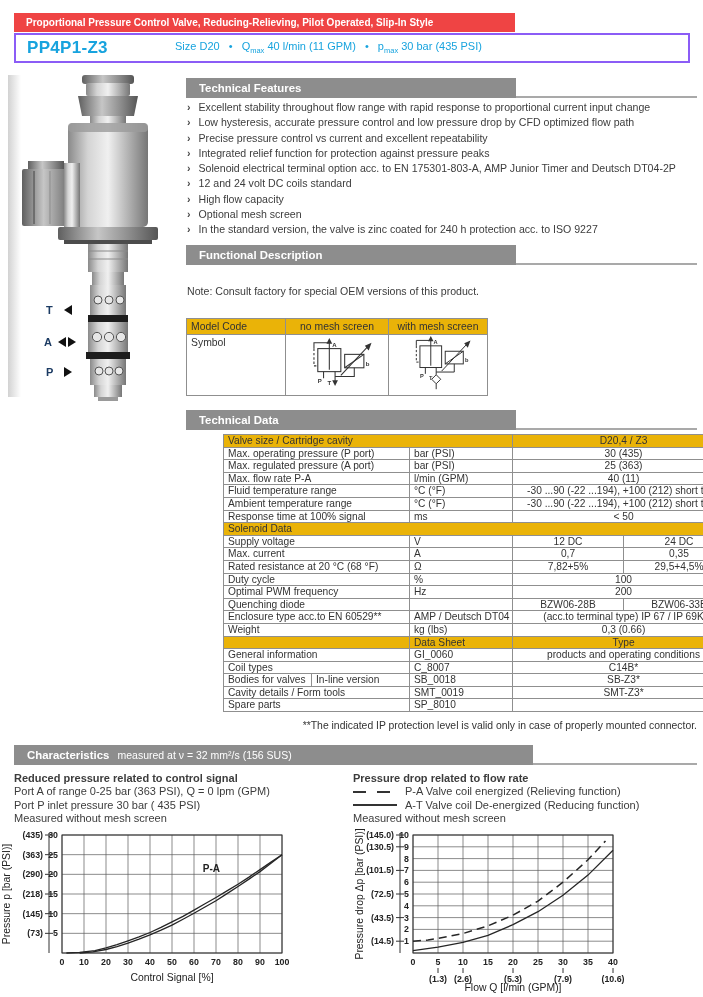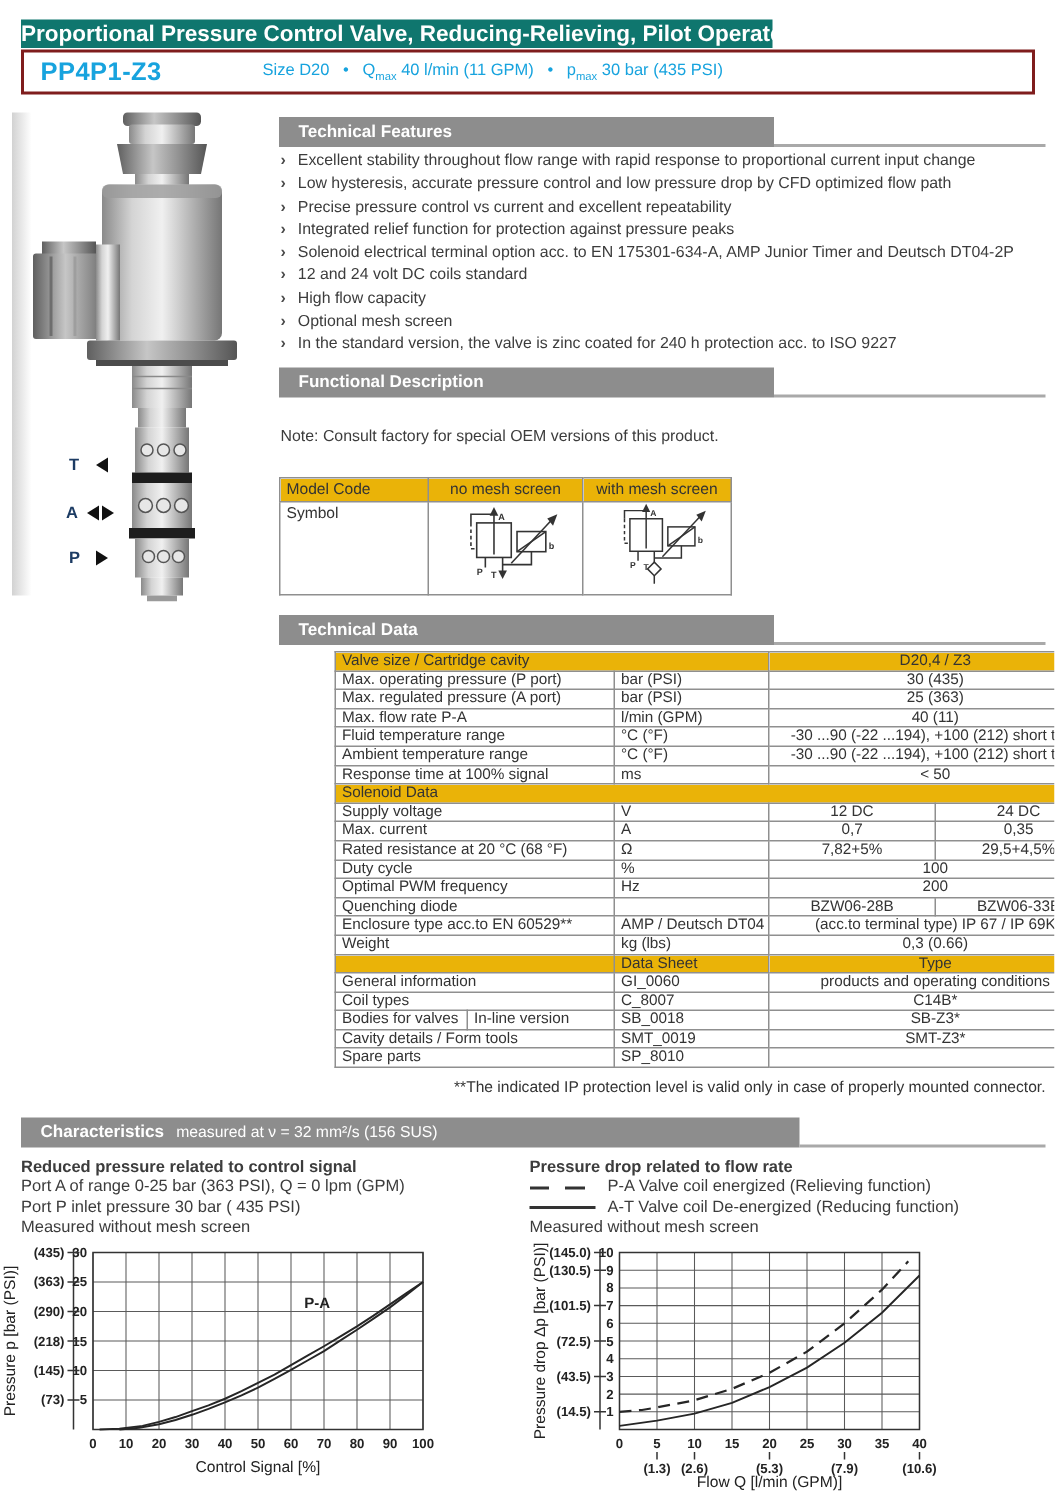--- a/index.html
+++ b/index.html
@@ -1,23 +1,23 @@
 <!DOCTYPE html>
 <html><head>
 <meta charset="utf-8">
 <style>
   html,body{margin:0;padding:0;background:#fff;}
   body{font-family:"Liberation Sans",sans-serif;color:#3a3a3a;}
   #page{position:relative;width:703px;height:997px;background:#fff;overflow:hidden;}
   .abs{position:absolute;}
 
   
-  .titlebar{left:14px;top:13px;width:501px;height:19px;background:#0f766e;color:#fff;
-    font-weight:bold;font-size:15px;line-height:19px;box-sizing:border-box;white-space:nowrap;}
-  .modelbox{left:14px;top:33px;width:676px;height:30px;border:2px solid #7f1d1d;box-sizing:border-box;
+  .titlebar{left:14px;top:13px;width:501px;height:19px;background:#ef4444;color:#fff;
+    font-weight:bold;font-size:10px;line-height:19px;padding-left:12px;box-sizing:border-box;white-space:nowrap;}
+  .modelbox{left:14px;top:33px;width:676px;height:30px;border:2px solid #8b5cf6;box-sizing:border-box;
     display:flex;align-items:center;background:#fff;}
   .model{color:#17a3de;font-size:17px;font-weight:bold;margin-left:11px;width:148px;letter-spacing:.3px;}
   .subtitle{color:#17a3de;font-size:11px;white-space:nowrap;}
   .subtitle sub{font-size:7.5px;}
   .subtitle .dot{margin:0 6px;}
 
   
   .secwrap{height:20px;}
   .secbar{position:absolute;left:0;top:0;height:20px;background:#8d8d8d;color:#fff;font-weight:bold;
     font-size:11.4px;line-height:20px;padding-left:13px;box-sizing:border-box;white-space:nowrap;}
@@ -179,21 +179,21 @@
     <li>
         <span class="b">›</span>
         <span>Precise pressure control vs current and excellent repeatability</span>
       </li>
     <li>
         <span class="b">›</span>
         <span>Integrated relief function for protection against pressure peaks</span>
       </li>
     <li>
         <span class="b">›</span>
-        <span>Solenoid electrical terminal option acc. to EN 175301-634-A, AMP Junior Timer and Deutsch DT04-2P</span>
+        <span>Solenoid electrical terminal option acc. to EN 175301-803-A, AMP Junior Timer and Deutsch DT04-2P</span>
       </li>
     <li>
         <span class="b">›</span>
         <span>12 and 24 volt DC coils standard</span>
       </li>
     <li>
         <span class="b">›</span>
         <span>High flow capacity</span>
       </li>
     <li>

